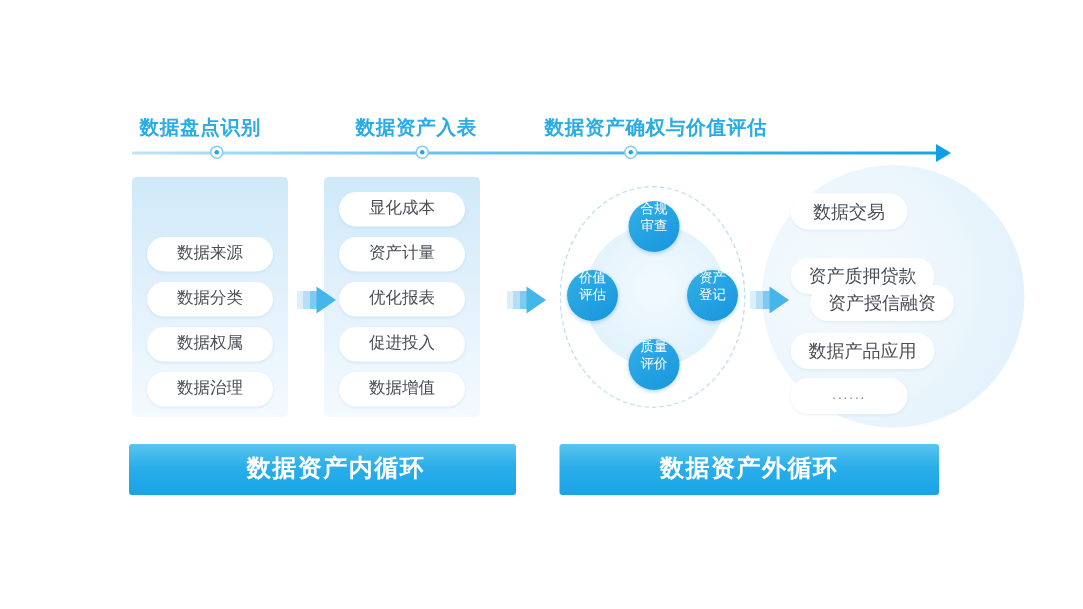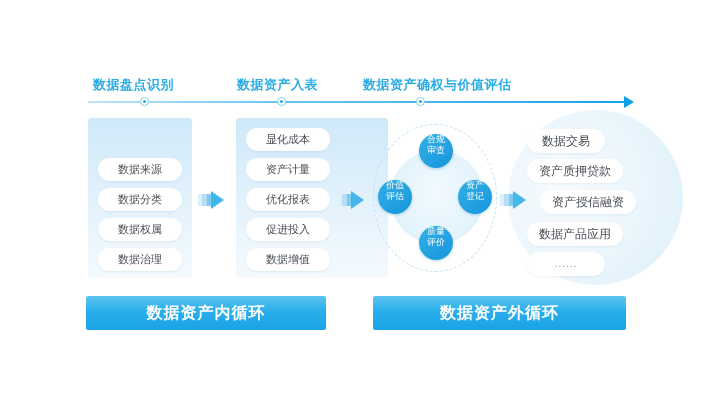--- a/index.html
+++ b/index.html
@@ -189,21 +189,21 @@
     <div class="axis-dot" style="left:416px;"></div>
   </div>
 
   <div class="col-panel" style="left:88px;">
     <div class="pill" style="top:40px;">数据来源</div>
     <div class="pill" style="top:70px;">数据分类</div>
     <div class="pill" style="top:100px;">数据权属</div>
     <div class="pill" style="top:130px;">数据治理</div>
   </div>
 
-  <div class="col-panel" style="left:236px;padding-left:48px;">
+  <div class="col-panel" style="left:216px;">
     <div class="pill" style="top:10px;">显化成本</div>
     <div class="pill" style="top:40px;">资产计量</div>
     <div class="pill" style="top:70px;">优化报表</div>
     <div class="pill" style="top:100px;">促进投入</div>
     <div class="pill" style="top:130px;">数据增值</div>
   </div>
 
   <div class="connector" style="left:198px;">
     <div class="bars"></div>
     <div class="tip"></div>
@@ -236,21 +236,21 @@
       <span>评估</span>
     </div>
   </div>
 
   <div class="connector" style="left:500px;">
     <div class="bars"></div>
     <div class="tip"></div>
   </div>
 
   <div class="out-item" style="left:527px;top:129px;width:78px;">数据交易</div>
-  <div class="out-item" style="left:527px;top:159px;width:96px;">资产质押贷款</div>
+  <div class="out-item" style="left:527px;top:172px;width:96px;">资产质押贷款</div>
   <div class="out-item" style="left:540px;top:190px;width:96px;">资产授信融资</div>
   <div class="out-item" style="left:527px;top:222px;width:96px;">数据产品应用</div>
   <div class="out-item dots-item" style="left:527px;top:252px;width:78px;">......</div>
 
-  <div class="banner" style="left:86px;width:240px;">数据资产内循环</div>
+  <div class="banner" style="left:86px;width:240px;padding-left:18px;">数据资产内循环</div>
   <div class="banner" style="left:373px;width:253px;">数据资产外循环</div>
 
 </div>
 
 </body></html>

